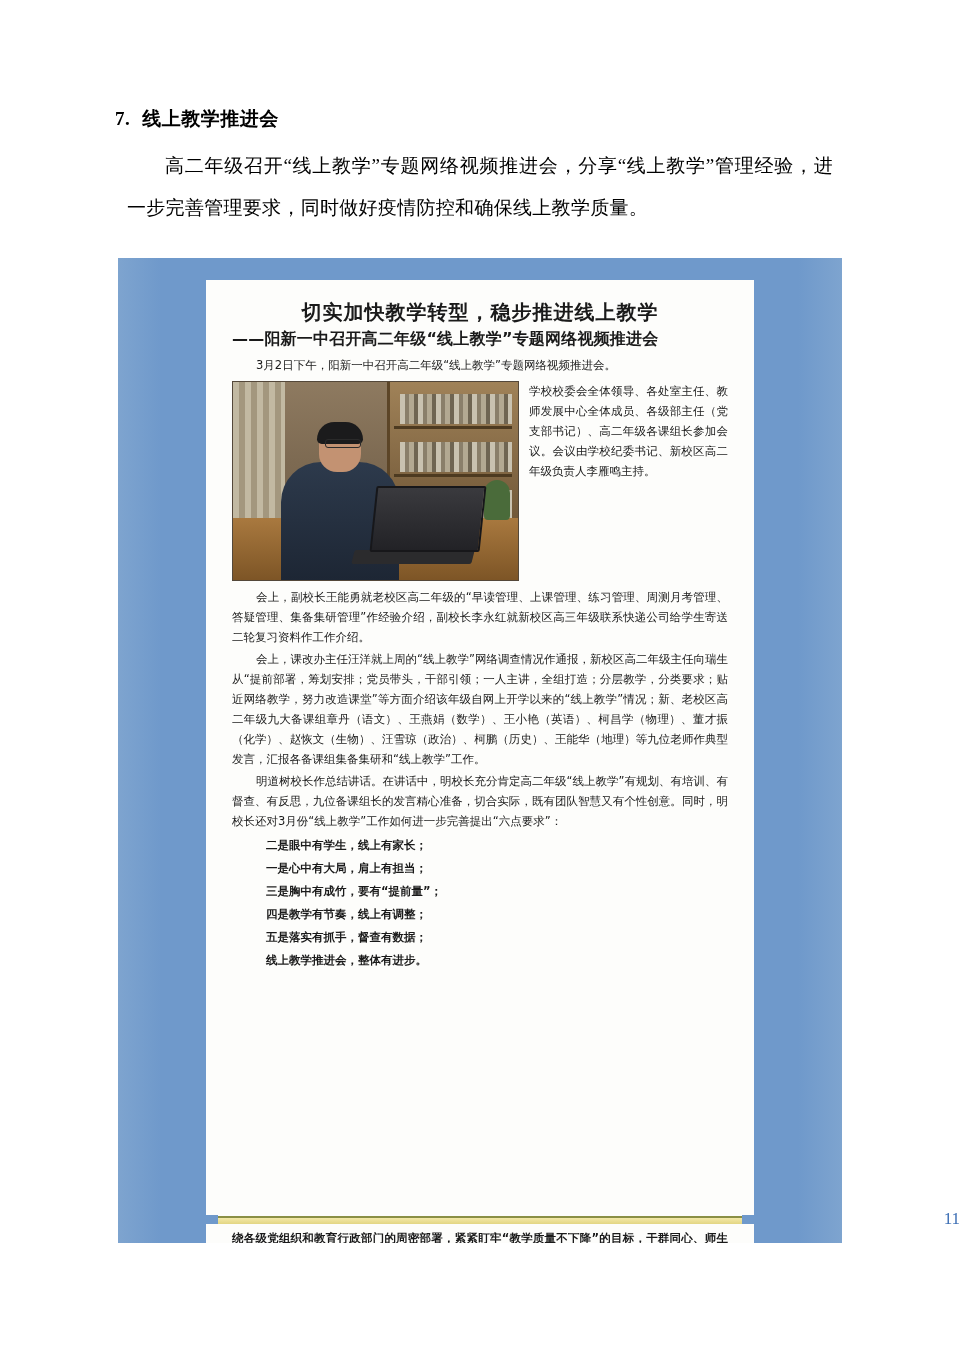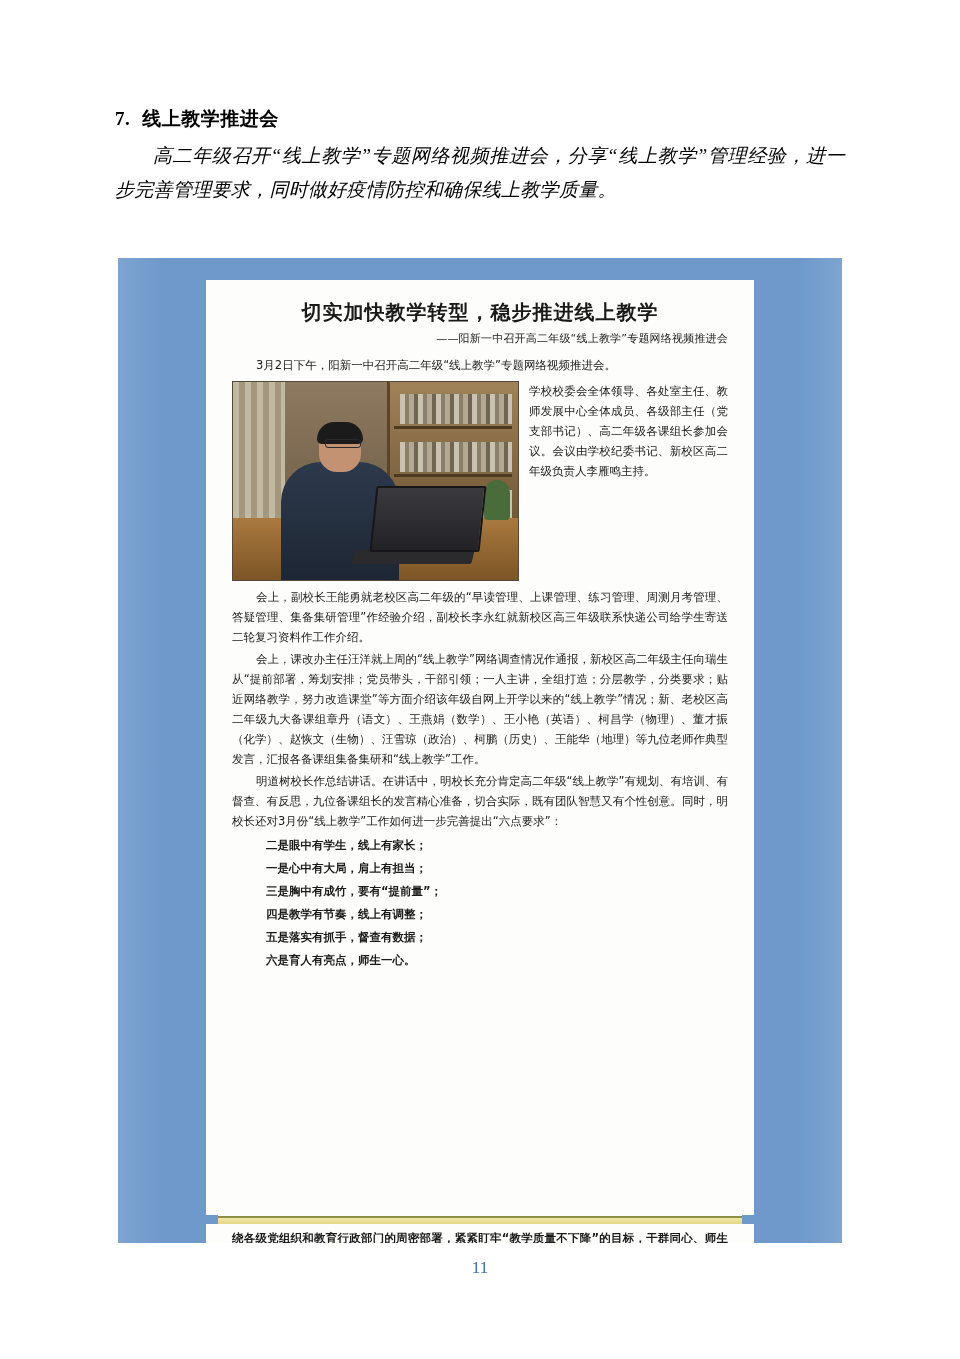--- a/index.html
+++ b/index.html
@@ -35,27 +35,26 @@
     letter-spacing: 0.5px;
     line-height: 28px;
     margin: 0 0 6px 0;
     font-family: "Liberation Serif", "DejaVu Serif", serif;
   }
   .sec-title .num {
     margin-right: 12px;
   }
   .para {
     font-size: 19px;
-    line-height: 34px;
+    line-height: 42px;
     text-align: justify;
     text-justify: inter-ideograph;
     text-indent: 38px;
-    margin: 0;
+    margin: 12px;
     letter-spacing: 0.3px;
-    font-style: italic;
   }
 
   
   .clip-wrap {
     position: absolute;
     left: 118px;
     top: 258px;
     width: 724px;
     height: 985px;
     background: #6f98c9;
@@ -81,23 +80,23 @@
   .clip-headline {
     text-align: center;
     font-size: 20px;
     font-weight: bold;
     letter-spacing: 1px;
     line-height: 28px;
     margin: 6px 0 4px 0;
     font-family: "DejaVu Serif", "Liberation Serif", serif;
   }
   .clip-subhead {
-    text-align: right;
-    font-size: 11px;
-    font-weight: normal;
+    text-align: left;
+    font-size: 16px;
+    font-weight: bold;
     line-height: 18px;
     margin: 0 0 8px 0;
     letter-spacing: 0.2px;
   }
   .clip-lead {
     font-size: 11.5px;
     line-height: 19px;
     text-indent: 24px;
     margin: 0 0 6px 0;
   }
@@ -227,23 +226,23 @@
     content: "";
     position: absolute; top: -3px; width: 12px; height: 14px;
     background: #6f99cb;
   }
   .clip-rule:before { left: 0; }
   .clip-rule:after { right: 0; }
 
   .page-number {
     position: absolute;
     left: 0;
-    top: 1258px;
+    top: 1209px;
     width: 960px;
-    text-align: center;
+    text-align: right;
     font-size: 17px;
     color: #3d6fb5;
     font-family: "Liberation Serif", "DejaVu Serif", serif;
   }
 </style>
 </head>
 <body>
 
 <div class="page">
 
@@ -290,21 +289,21 @@
         <p>会上，副校长王能勇就老校区高二年级的“早读管理、上课管理、练习管理、周测月考管理、答疑管理、集备集研管理”作经验介绍，副校长李永红就新校区高三年级联系快递公司给学生寄送二轮复习资料作工作介绍。</p>
         <p>会上，课改办主任汪洋就上周的“线上教学”网络调查情况作通报，新校区高二年级主任向瑞生从“提前部署，筹划安排；党员带头，干部引领；一人主讲，全组打造；分层教学，分类要求；贴近网络教学，努力改造课堂”等方面介绍该年级自网上开学以来的“线上教学”情况；新、老校区高二年级九大备课组章丹（语文）、王燕娟（数学）、王小艳（英语）、柯昌学（物理）、董才振（化学）、赵恢文（生物）、汪雪琼（政治）、柯鹏（历史）、王能华（地理）等九位老师作典型发言，汇报各备课组集备集研和“线上教学”工作。</p>
         <p>明道树校长作总结讲话。在讲话中，明校长充分肯定高二年级“线上教学”有规划、有培训、有督查、有反思，九位备课组长的发言精心准备，切合实际，既有团队智慧又有个性创意。同时，明校长还对3月份“线上教学”工作如何进一步完善提出“六点要求”：</p>
 
         <div class="clip-list">
           <p>二是眼中有学生，线上有家长；</p>
           <p>一是心中有大局，肩上有担当；</p>
           <p>三是胸中有成竹，要有“提前量”；</p>
           <p>四是教学有节奏，线上有调整；</p>
           <p>五是落实有抓手，督查有数据；</p>
-          <p>六是育人有亮点，师生一心。</p>
+          <p>线上教学推进会，整体有进步。</p>
         </div>
 
       </div>
     </div>
 
     <div class="clip-rule"></div>
 
     <div class="clip-tail">
       <p>绕各级党组织和教育行政部门的周密部署，紧紧盯牢“教学质量不下降”的目标，干群同心、师生一心、家校合心，共克时艰，主动作为，积极有为，就一定能打赢“疫情防控”和“线上教学”两大攻坚战！</p>
     </div>

